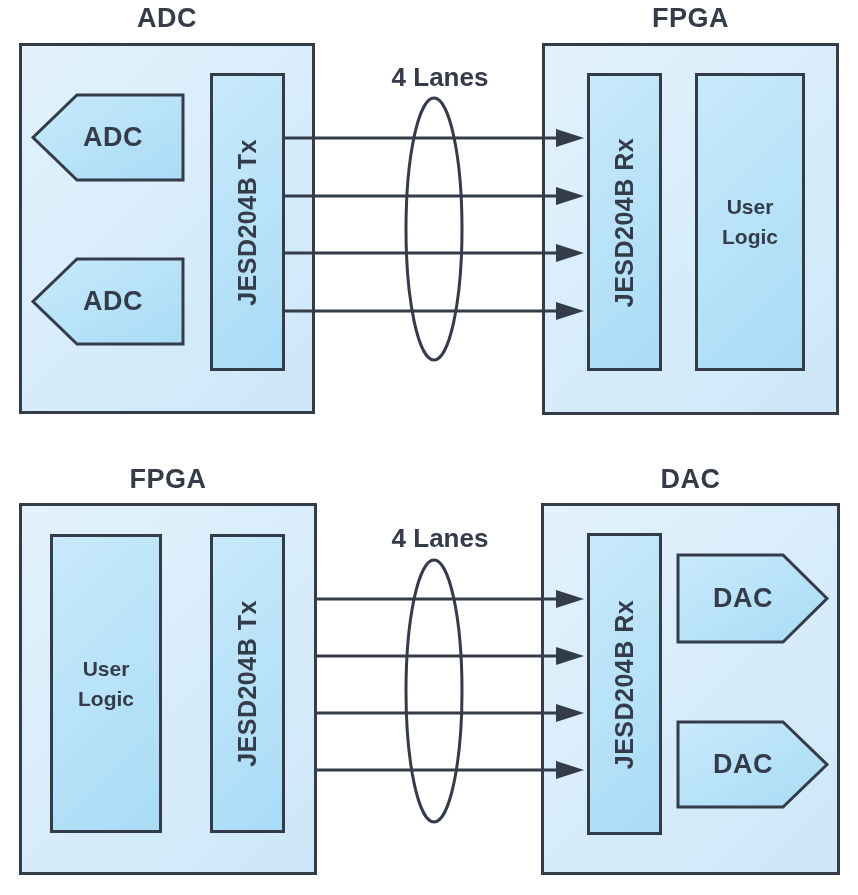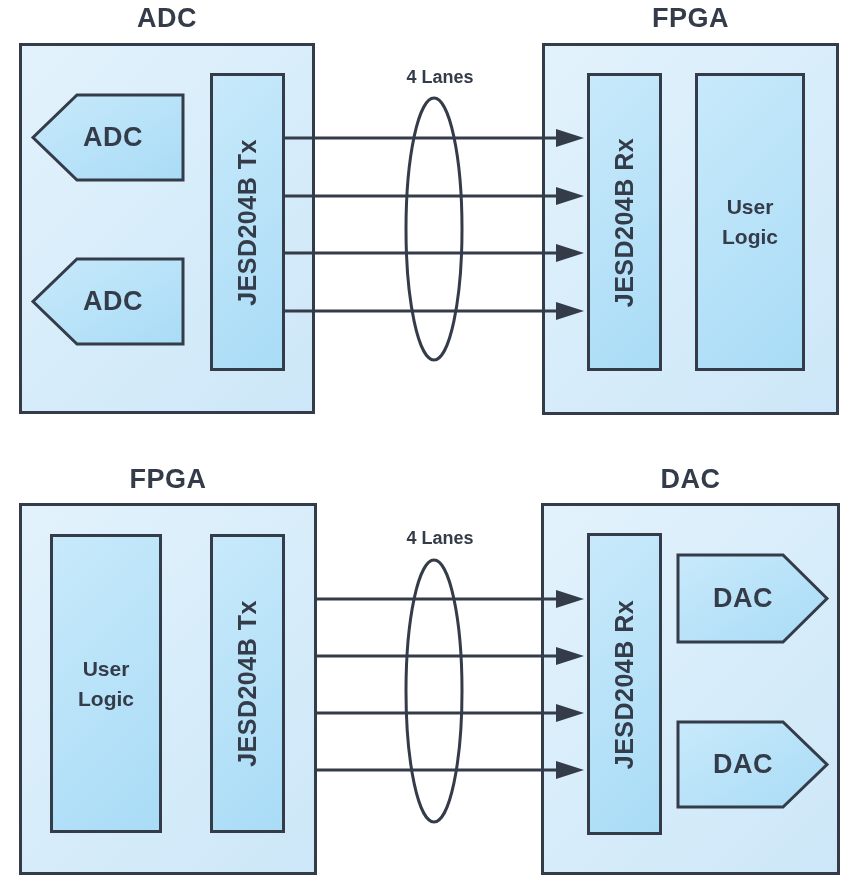--- a/index.html
+++ b/index.html
@@ -73,21 +73,21 @@
     font-weight: bold;
     letter-spacing: 0.5px;
     z-index: 4;
   }
   .lanes-label {
     position: absolute;
     width: 160px;
     height: 28px;
     line-height: 28px;
     text-align: center;
-    font-size: 18px;
+    font-size: 26px;
     font-weight: bold;
     z-index: 4;
   }
   #connector-layer {
     position: absolute;
     left: 0; top: 0;
     width: 858px; height: 895px;
     z-index: 3;
     pointer-events: none;
   }

